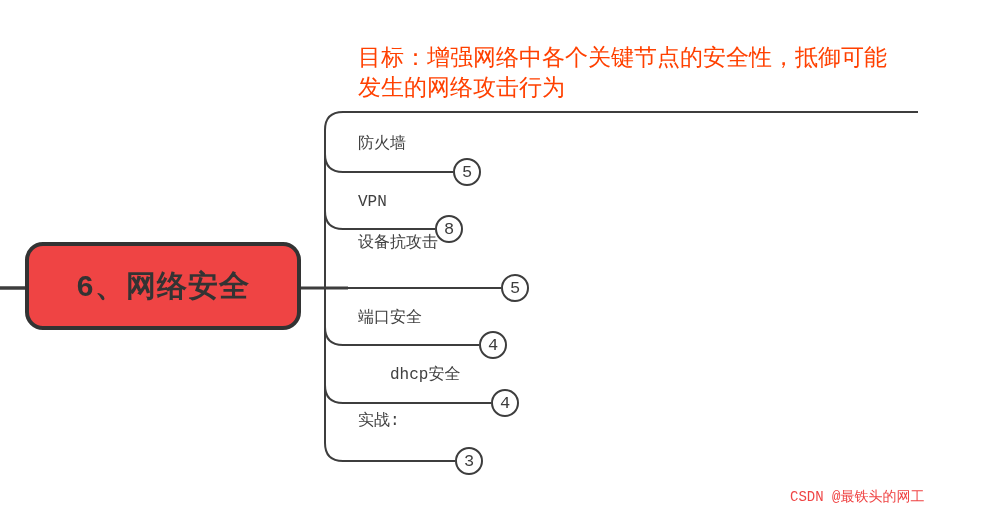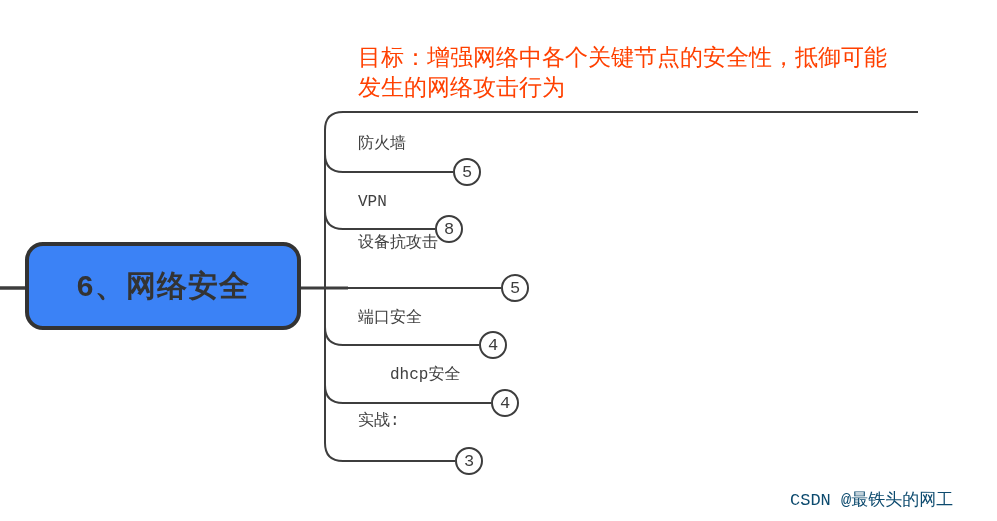--- a/index.html
+++ b/index.html
@@ -11,21 +11,21 @@
     overflow: hidden;
     font-family: Liberation Mono, monospace;
   }
   .lines-svg { position: absolute; left: 0; top: 0; }
 
   .root-node {
     position: absolute;
     left: 25px; top: 242px;
     width: 276px; height: 88px;
     box-sizing: border-box;
-    background: #3b82f6;
+    background: #ef4444;
     border: 4px solid #333333;
     border-radius: 18px;
     display: flex;
     align-items: center;
     justify-content: center;
     font-size: 30px;
     font-weight: bold;
     color: #333333;
     letter-spacing: 1px;
     cursor: pointer;
@@ -74,22 +74,22 @@
   .cb-0 { left: 453px; top: 158px; }
   .cb-1 { left: 435px; top: 215px; }
   .cb-2 { left: 501px; top: 274px; }
   .cb-3 { left: 479px; top: 331px; }
   .cb-4 { left: 491px; top: 389px; }
   .cb-5 { left: 455px; top: 447px; }
 
   .watermark {
     position: absolute;
     left: 790px; top: 488px;
-    font-size: 17px;
-    color: #0c4a6e;
+    font-size: 14px;
+    color: #ef4444;
     white-space: nowrap;
   }
 </style>
 </head>
 <body>
 
 <div class="canvas">
 
   <svg class="lines-svg" width="997" height="521" viewBox="0 0 997 521">
 

